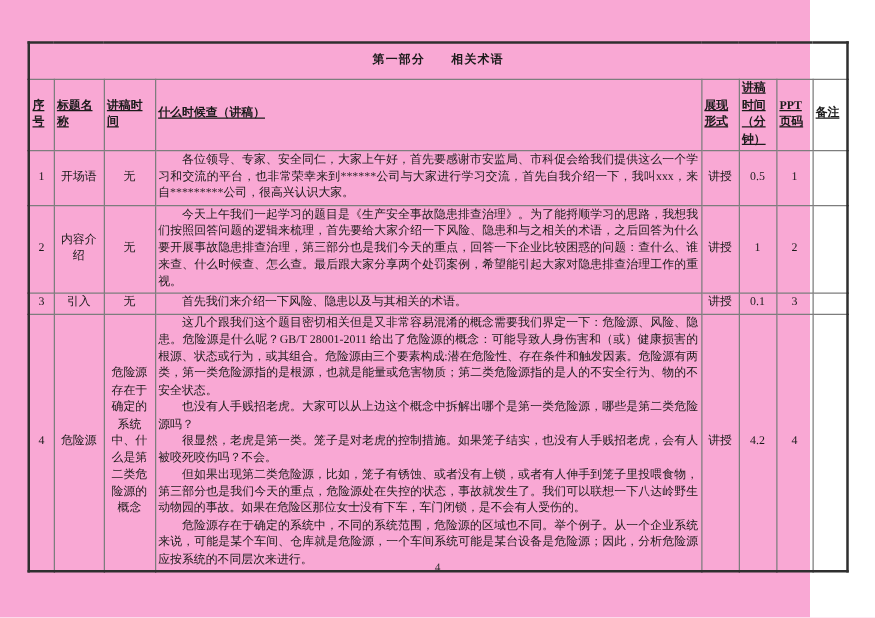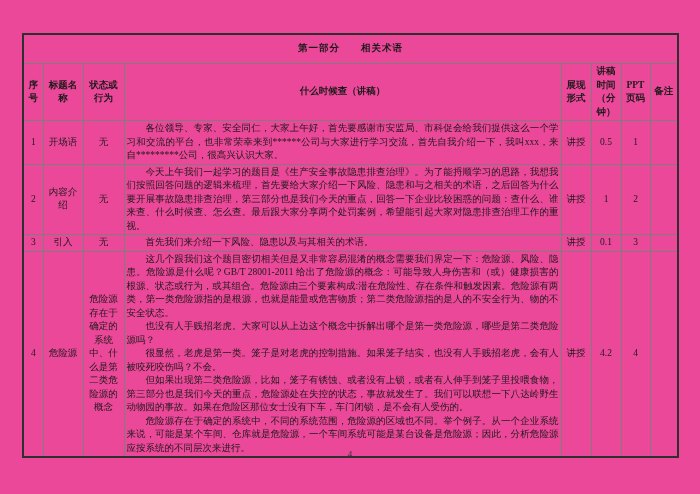--- a/index.html
+++ b/index.html
@@ -7,23 +7,23 @@
     padding: 0;
     background: #ffffff;
     width: 700px;
     height: 494px;
     overflow: hidden;
     font-family: "Liberation Serif", "DejaVu Serif", serif;
     color: #1a1a1a;
   }
   .page {
     position: relative;
-    width: 700px;
+    width: 648px;
     height: 494px;
-    background: #ec4899;
+    background: #f9a8d4;
   }
   table.doc-table {
     position: absolute;
     left: 22px;
     top: 33px;
     width: 655px;
     border-collapse: collapse;
     table-layout: fixed;
     border: 2px solid #2f2f2f;
   }
@@ -37,23 +37,24 @@
   }
   td.title-row {
     height: 26px;
     text-align: center;
     font-weight: bold;
     font-size: 13.5px;
     letter-spacing: 1px;
   }
   td.hdr {
     height: 48px;
-    text-align: center;
+    text-align: left;
     font-weight: bold;
     line-height: 12.5px;
+    text-decoration: underline;
   }
   td.c-center { text-align: center; }
   td.bold { font-weight: normal; }
   td.content-cell {
     text-align: justify;
     padding: 1px 4px;
     vertical-align: middle;
     margin-top: 15px;
   }
   td.content-cell p {
@@ -92,21 +93,21 @@
     </colgroup>
 
     <tbody>
         <tr>
       <td class="title-row" colspan="8">第一部分　　相关术语</td>
     </tr>
 
     <tr>
       <td class="hdr">序号</td>
       <td class="hdr">标题名称</td>
-      <td class="hdr">状态或行为</td>
+      <td class="hdr">讲稿时间</td>
       <td class="hdr">什么时候查（讲稿）</td>
       <td class="hdr">展现形式</td>
       <td class="hdr">讲稿时间（分钟）</td>
       <td class="hdr">PPT页码</td>
       <td class="hdr">备注</td>
     </tr>
 
     <tr class="row1">
       <td class="c-center">1</td>
       <td class="c-center bold">开场语</td>

